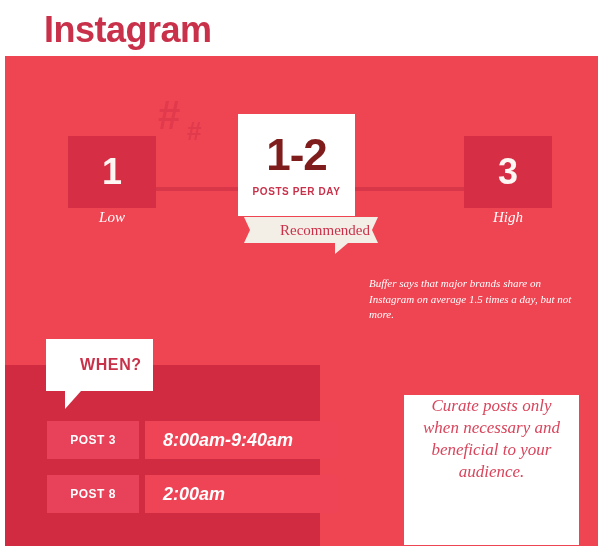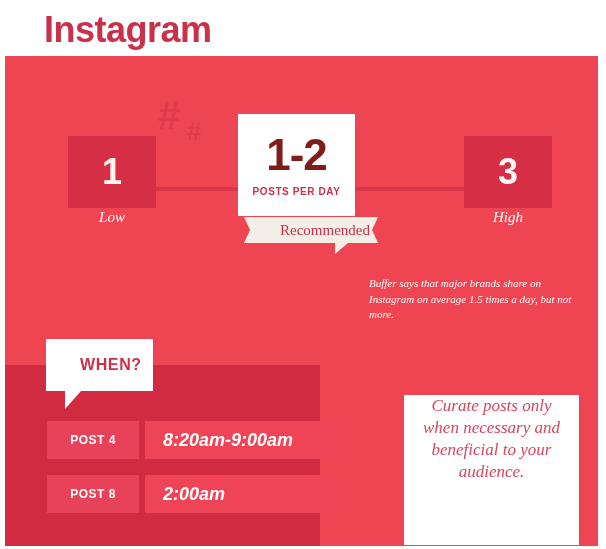--- a/index.html
+++ b/index.html
@@ -313,22 +313,22 @@
   <div class="buffer-note">Buffer says that major brands share on Instagram on average 1.5 times a day, but not more.</div>
 
   <div class="dark-panel"></div>
 
   <div class="when-bubble">
     <span class="txt">WHEN?</span>
   </div>
   <div class="when-tail"></div>
 
   <div class="post-row r1">
-    <div class="post-label">POST 4</div>
-    <div class="post-value">8:20am-9:00am</div>
+    <div class="post-label">POST 3</div>
+    <div class="post-value">8:00am-9:40am</div>
   </div>
 
   <div class="post-row r2">
     <div class="post-label">POST 8</div>
     <div class="post-value">2:00am</div>
   </div>
 
   <div class="curate-card">
     <div class="txt">Curate posts only when necessary and beneficial to your audience.</div>
   </div>

